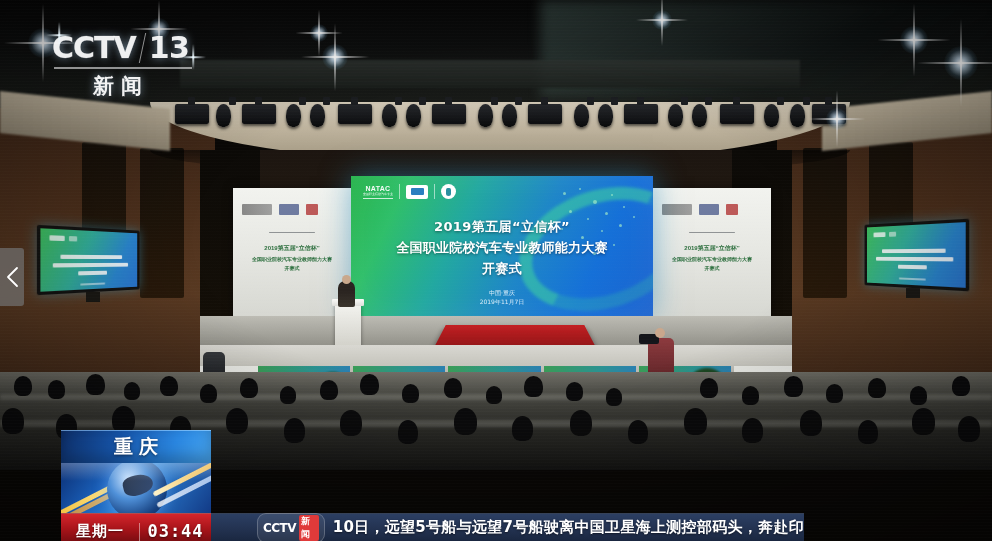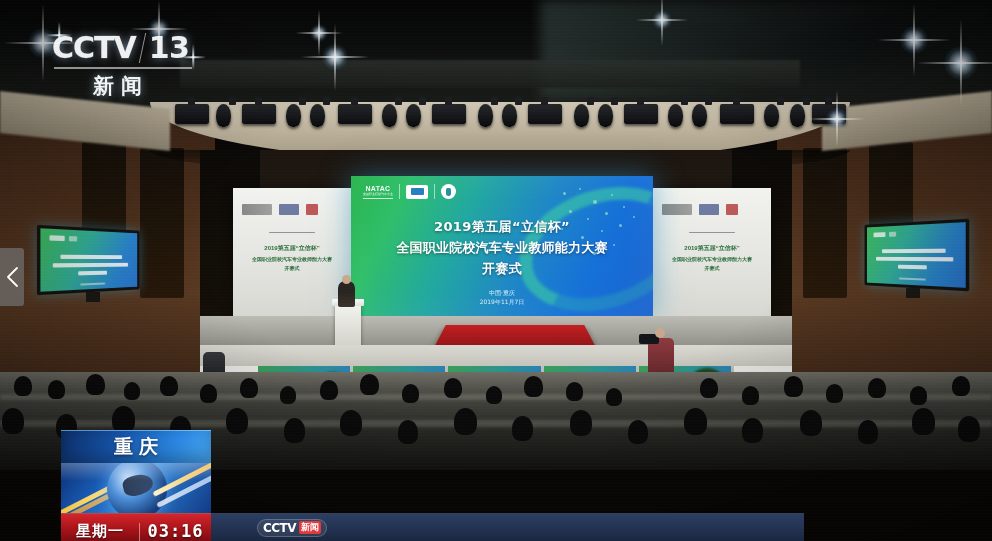--- a/index.html
+++ b/index.html
@@ -676,25 +676,26 @@
       <span class="sphere"></span>
       <span class="land"></span>
       <span class="swoosh sw3"></span>
       <span class="swoosh sw4"></span>
       <span class="gloss"></span>
     </div>
 
     <div class="clock">
       <span class="day">星期一</span>
       <span class="sep"></span>
-      <span class="time">03:16</span>
+      <span class="time">03:44</span>
     </div>
 
 
     <div class="ticker">
       <span class="tick-badge">
         <span class="c1">CCTV</span>
         <span class="c2">新闻</span>
       </span>
+      <span class="tick-text">10日，远望5号船与远望7号船驶离中国卫星海上测控部码头，奔赴印</span>
     </div>
   </div>
 
 </div>
 
 </body></html>

